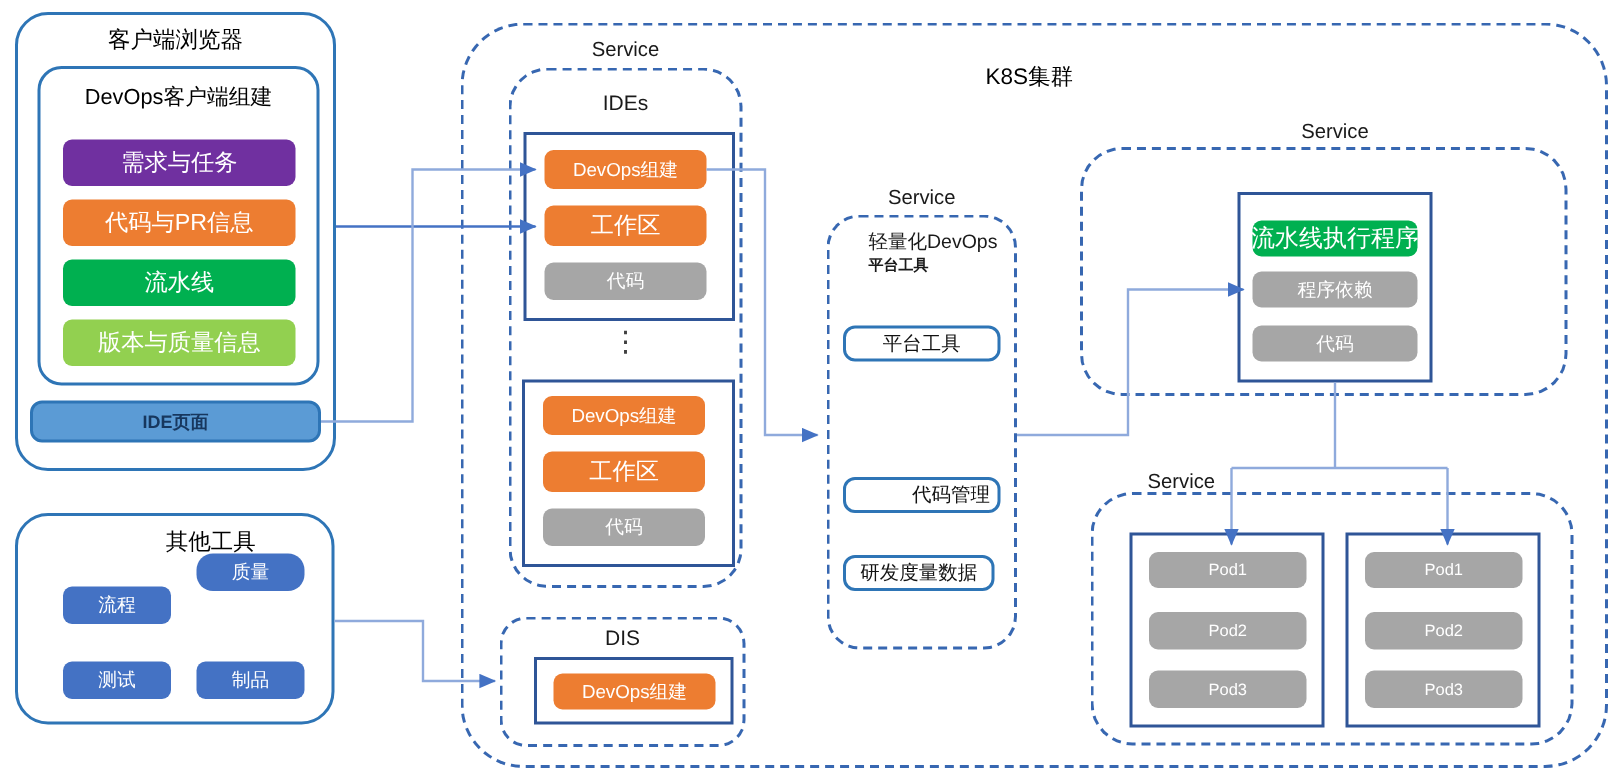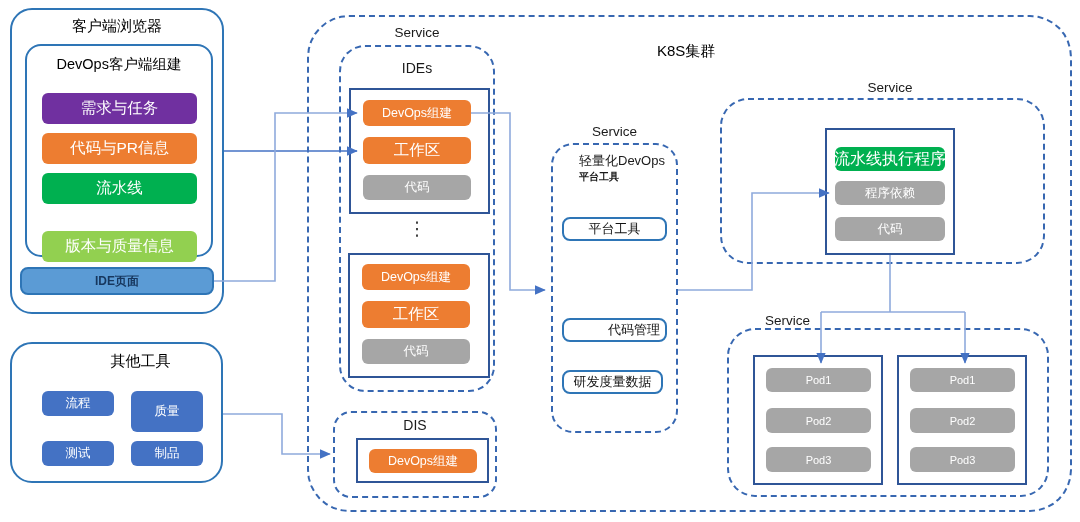--- a/index.html
+++ b/index.html
@@ -8,21 +8,21 @@
     font-family:"Liberation Sans", sans-serif;color:#1a1a1a;
   }
   .roundbox{position:absolute;border:2.5px solid #2E75B6;border-radius:22px;background:#fff;box-sizing:border-box;}
   .dashedbox{position:absolute;border:2px dashed #3767B1;background:transparent;box-sizing:border-box;}
   .solidbox{position:absolute;border:2px solid #2F5597;background:#fff;box-sizing:border-box;}
   .bar{position:absolute;border-radius:6px;color:#fff;display:flex;align-items:center;justify-content:center;
        font-size:14.5px;box-sizing:border-box;white-space:nowrap;}
   .purple{background:#7030A0;}
   .orangebg{background:#ED7D31;}
   .greenbg{background:#00B050;}
-  .lgreenbg{background:#92D050;margin-top:18px;}
+  .lgreenbg{background:#92D050;}
   .graybg{background:#A6A6A6;}
   .bluebg{background:#4472C4;}
   .fs11{font-size:11px;}
   .fs12{font-size:12.5px;}
   .fs15{font-size:15.5px;}
   .pill{position:absolute;border:2px solid #2E75B6;border-radius:8px;background:#fff;box-sizing:border-box;
         display:flex;align-items:center;justify-content:center;font-size:13px;color:#111;white-space:nowrap;}
   .cap{position:absolute;font-size:13.5px;color:#1a1a1a;white-space:nowrap;}
   .ctr{text-align:center;}
   .ttl{position:absolute;font-size:15px;color:#000;white-space:nowrap;}
@@ -45,21 +45,21 @@
   <div class="bar purple fs15" style="left:42px;top:93px;width:155px;height:31px;">需求与任务</div>
   <div class="bar orangebg fs15" style="left:42px;top:133px;width:155px;height:31px;">代码与PR信息</div>
   <div class="bar greenbg fs15" style="left:42px;top:173px;width:155px;height:31px;">流水线</div>
   <div class="bar lgreenbg fs15" style="left:42px;top:213px;width:155px;height:31px;">版本与质量信息</div>
 
   <div class="idebar" style="left:20px;top:267px;width:194px;height:28px;">IDE页面</div>
 
   <div class="roundbox" style="left:10px;top:342px;width:213px;height:141px;"></div>
   <div class="ttl ctr" style="left:10px;top:352px;width:213px;padding-left:24px;">其他工具</div>
   <div class="bar bluebg fs12" style="left:42px;top:391px;width:72px;height:25px;">流程</div>
-  <div class="bar bluebg fs12" style="left:131px;top:391px;width:72px;height:41px;">质量</div>
+  <div class="bar bluebg fs12" style="left:131px;top:369px;width:72px;height:25px;border-radius:11px;">质量</div>
   <div class="bar bluebg fs12" style="left:42px;top:441px;width:72px;height:25px;">测试</div>
   <div class="bar bluebg fs12" style="left:131px;top:441px;width:72px;height:25px;">制品</div>
 
   <div class="dashedbox" style="left:307px;top:15px;width:765px;height:497px;border-radius:42px;"></div>
   <div class="ttl" style="left:657px;top:42px;">K8S集群</div>
 
   <div class="cap ctr" style="left:339px;top:25px;width:156px;">Service</div>
   <div class="dashedbox" style="left:339px;top:45px;width:156px;height:347px;border-radius:26px;"></div>
   <div class="cap ctr" style="left:339px;top:60px;width:156px;font-size:14px;">IDEs</div>
 

